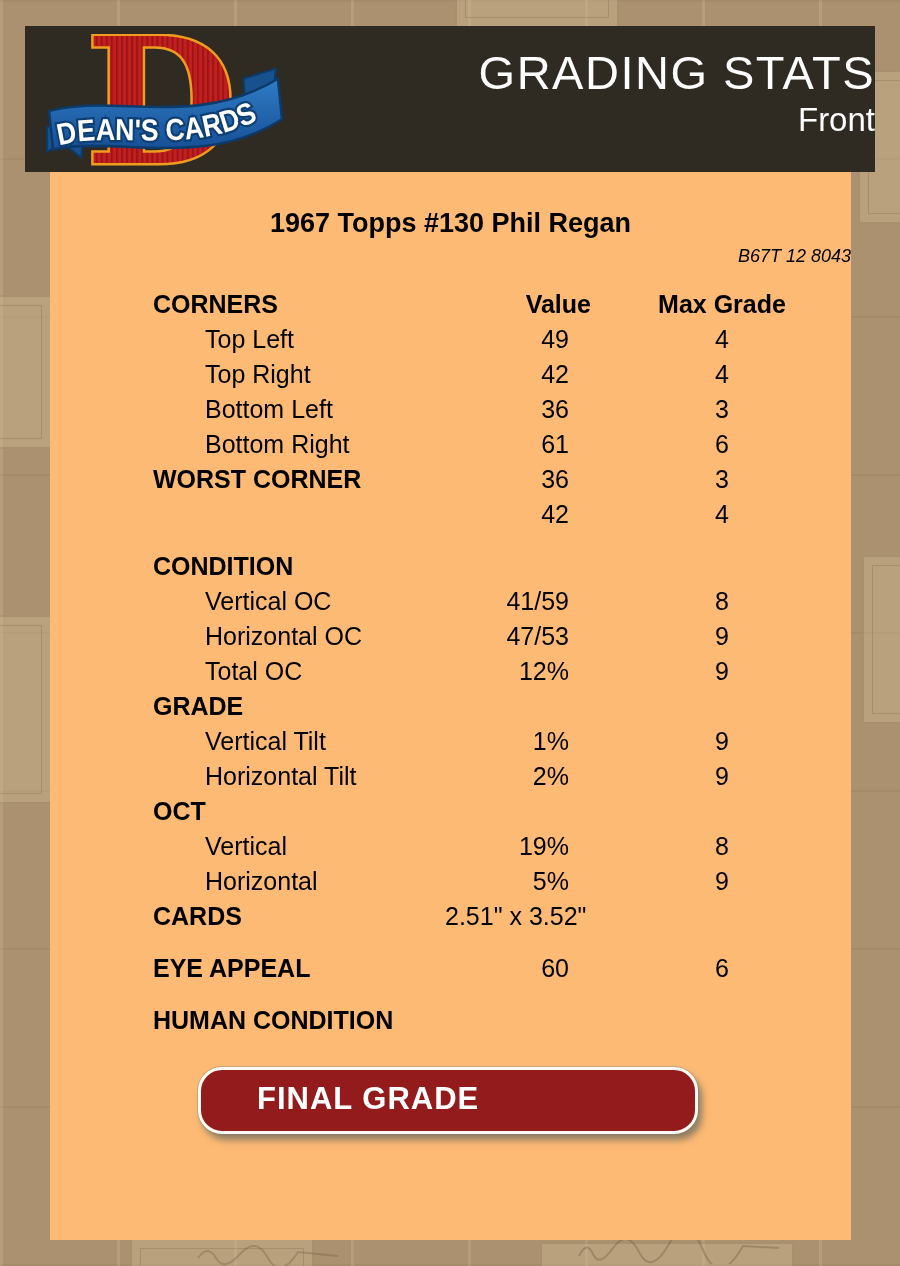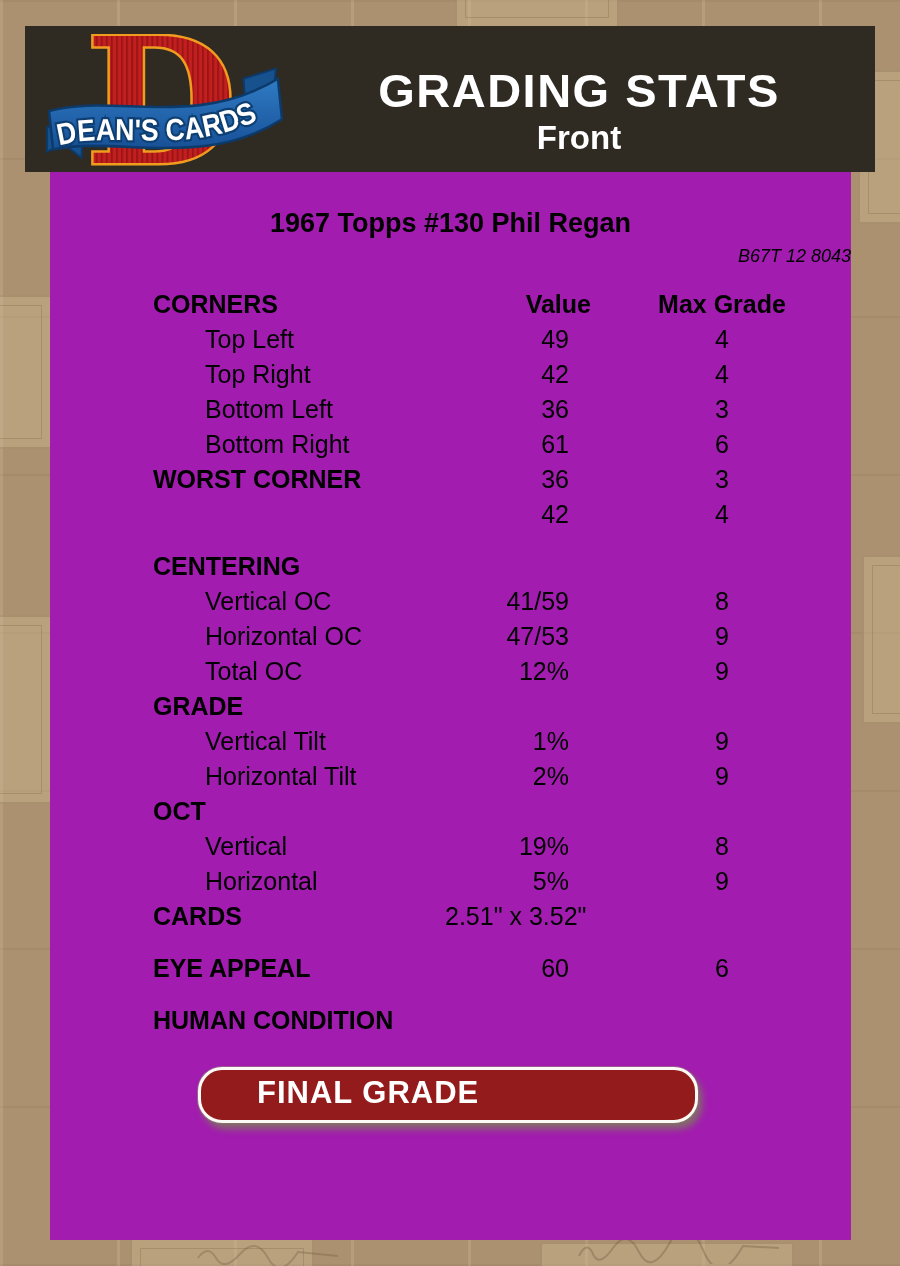--- a/index.html
+++ b/index.html
@@ -11,43 +11,43 @@
     background-image:
       repeating-linear-gradient(90deg, rgba(236,220,190,0.16) 0 3px, rgba(0,0,0,0) 3px 117px),
       repeating-linear-gradient(0deg, rgba(88,68,44,0.08) 0 2px, rgba(0,0,0,0) 2px 158px);}
   .bg-card{position:absolute;background:rgba(208,186,150,0.38);border:2px solid rgba(110,88,58,0.22);border-radius:3px;}
   .bg-card .inner{position:absolute;inset:8px;border:1px solid rgba(110,88,58,0.25);}
   .bg-sig{position:absolute;opacity:.55;}
 
   
   .topbar{position:absolute;left:25px;top:26px;width:850px;height:146px;background:#2f2a22;display:flex;align-items:flex-start;}
   .logo{width:238px;height:136px;margin:8px 0 0 20px;flex:0 0 auto;}
-  .titles{flex:1;text-align:center;color:#ffffff;padding-top:40px;font-weight:bold;}
+  .titles{flex:1;text-align:right;color:#ffffff;padding-top:22px;}
   .hdr-title{font-size:47px;letter-spacing:1.5px;line-height:1.05;}
   .hdr-sub{font-size:33px;margin-top:4px;}
 
   
-  .content{position:absolute;left:50px;top:172px;width:801px;height:1068px;background:#a21caf;color:#000;}
+  .content{position:absolute;left:50px;top:172px;width:801px;height:1068px;background:#fdba74;color:#000;}
   .card-title{margin-top:36px;text-align:center;font-size:27px;font-weight:bold;}
   .card-serial{margin-top:7px;text-align:right;font-size:18px;font-style:italic;}
 
   
   .stats{margin:20px 0 0 103px;font-size:25px;}
   .row{display:grid;grid-template-columns:292px 130px 72px 150px;height:35px;line-height:35px;white-space:nowrap;}
   .row.gap{margin-top:17px;}
   .c-label{grid-column:1;}
   .row.sub .c-label{padding-left:52px;}
   .row.section .c-label,.row.head .c-label{font-weight:bold;}
   .c-value{grid-column:2;text-align:right;padding-right:6px;}
   .row.head .c-value{font-weight:bold;transform:translateX(22px);}
   .c-max{grid-column:4;text-align:center;}
   .row.head .c-max{font-weight:bold;}
 
   
-  .final-grade{display:block;margin:29px 0 0 148px;width:500px;height:56px;
+  .final-grade{display:block;margin:29px 0 0 148px;width:500px;height:67px;
     background:#931b1b;border:3px solid #fbfaf4;border-radius:24px;
     box-shadow:4px 6px 7px rgba(128,117,98,0.9), 0 0 0 1px rgba(160,150,130,0.5);
     color:#ffffff;font-family:inherit;font-weight:bold;font-size:31px;letter-spacing:1px;
     text-align:left;padding:0 0 4px 56px;cursor:pointer;}
 </style>
 </head>
 <body>
 
 <div class="page">
 
@@ -139,21 +139,21 @@
       <div class="row section">
         <div class="c-label">WORST CORNER</div>
         <div class="c-value">36</div>
         <div class="c-max">3</div>
       </div>
       <div class="row section">
         <div class="c-value">42</div>
         <div class="c-max">4</div>
       </div>
       <div class="row section gap">
-        <div class="c-label">CENTERING</div>
+        <div class="c-label">CONDITION</div>
         <div class="c-value"></div>
         <div class="c-max"></div>
       </div>
       <div class="row sub">
         <div class="c-label">Vertical OC</div>
         <div class="c-value">41/59</div>
         <div class="c-max">8</div>
       </div>
       <div class="row sub">
         <div class="c-label">Horizontal OC</div>

